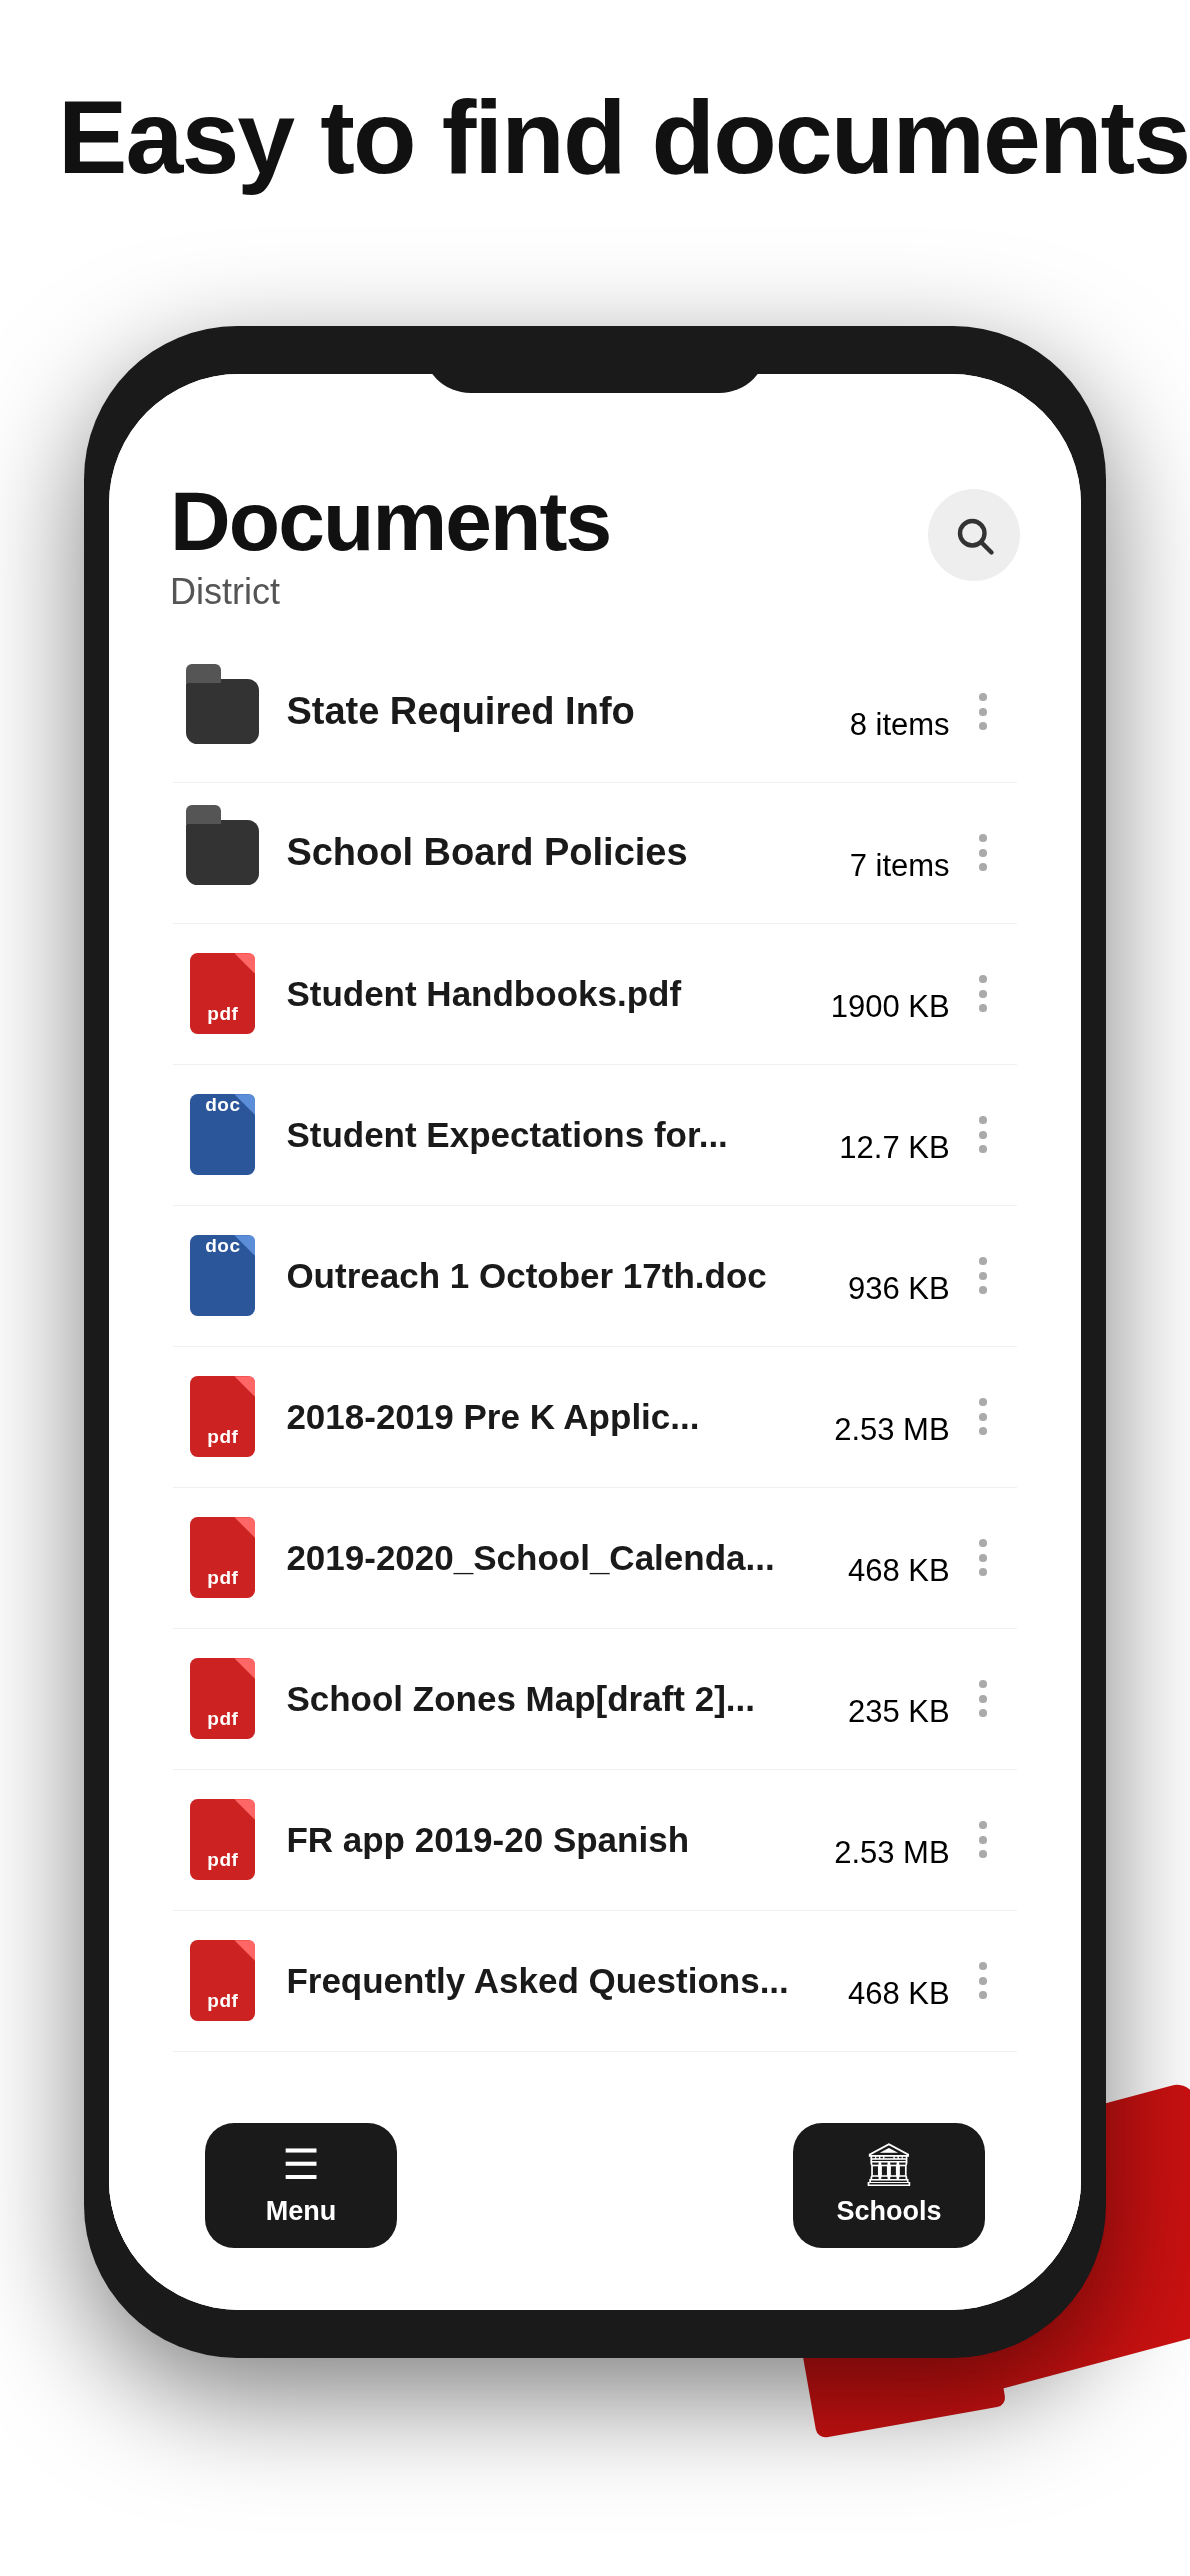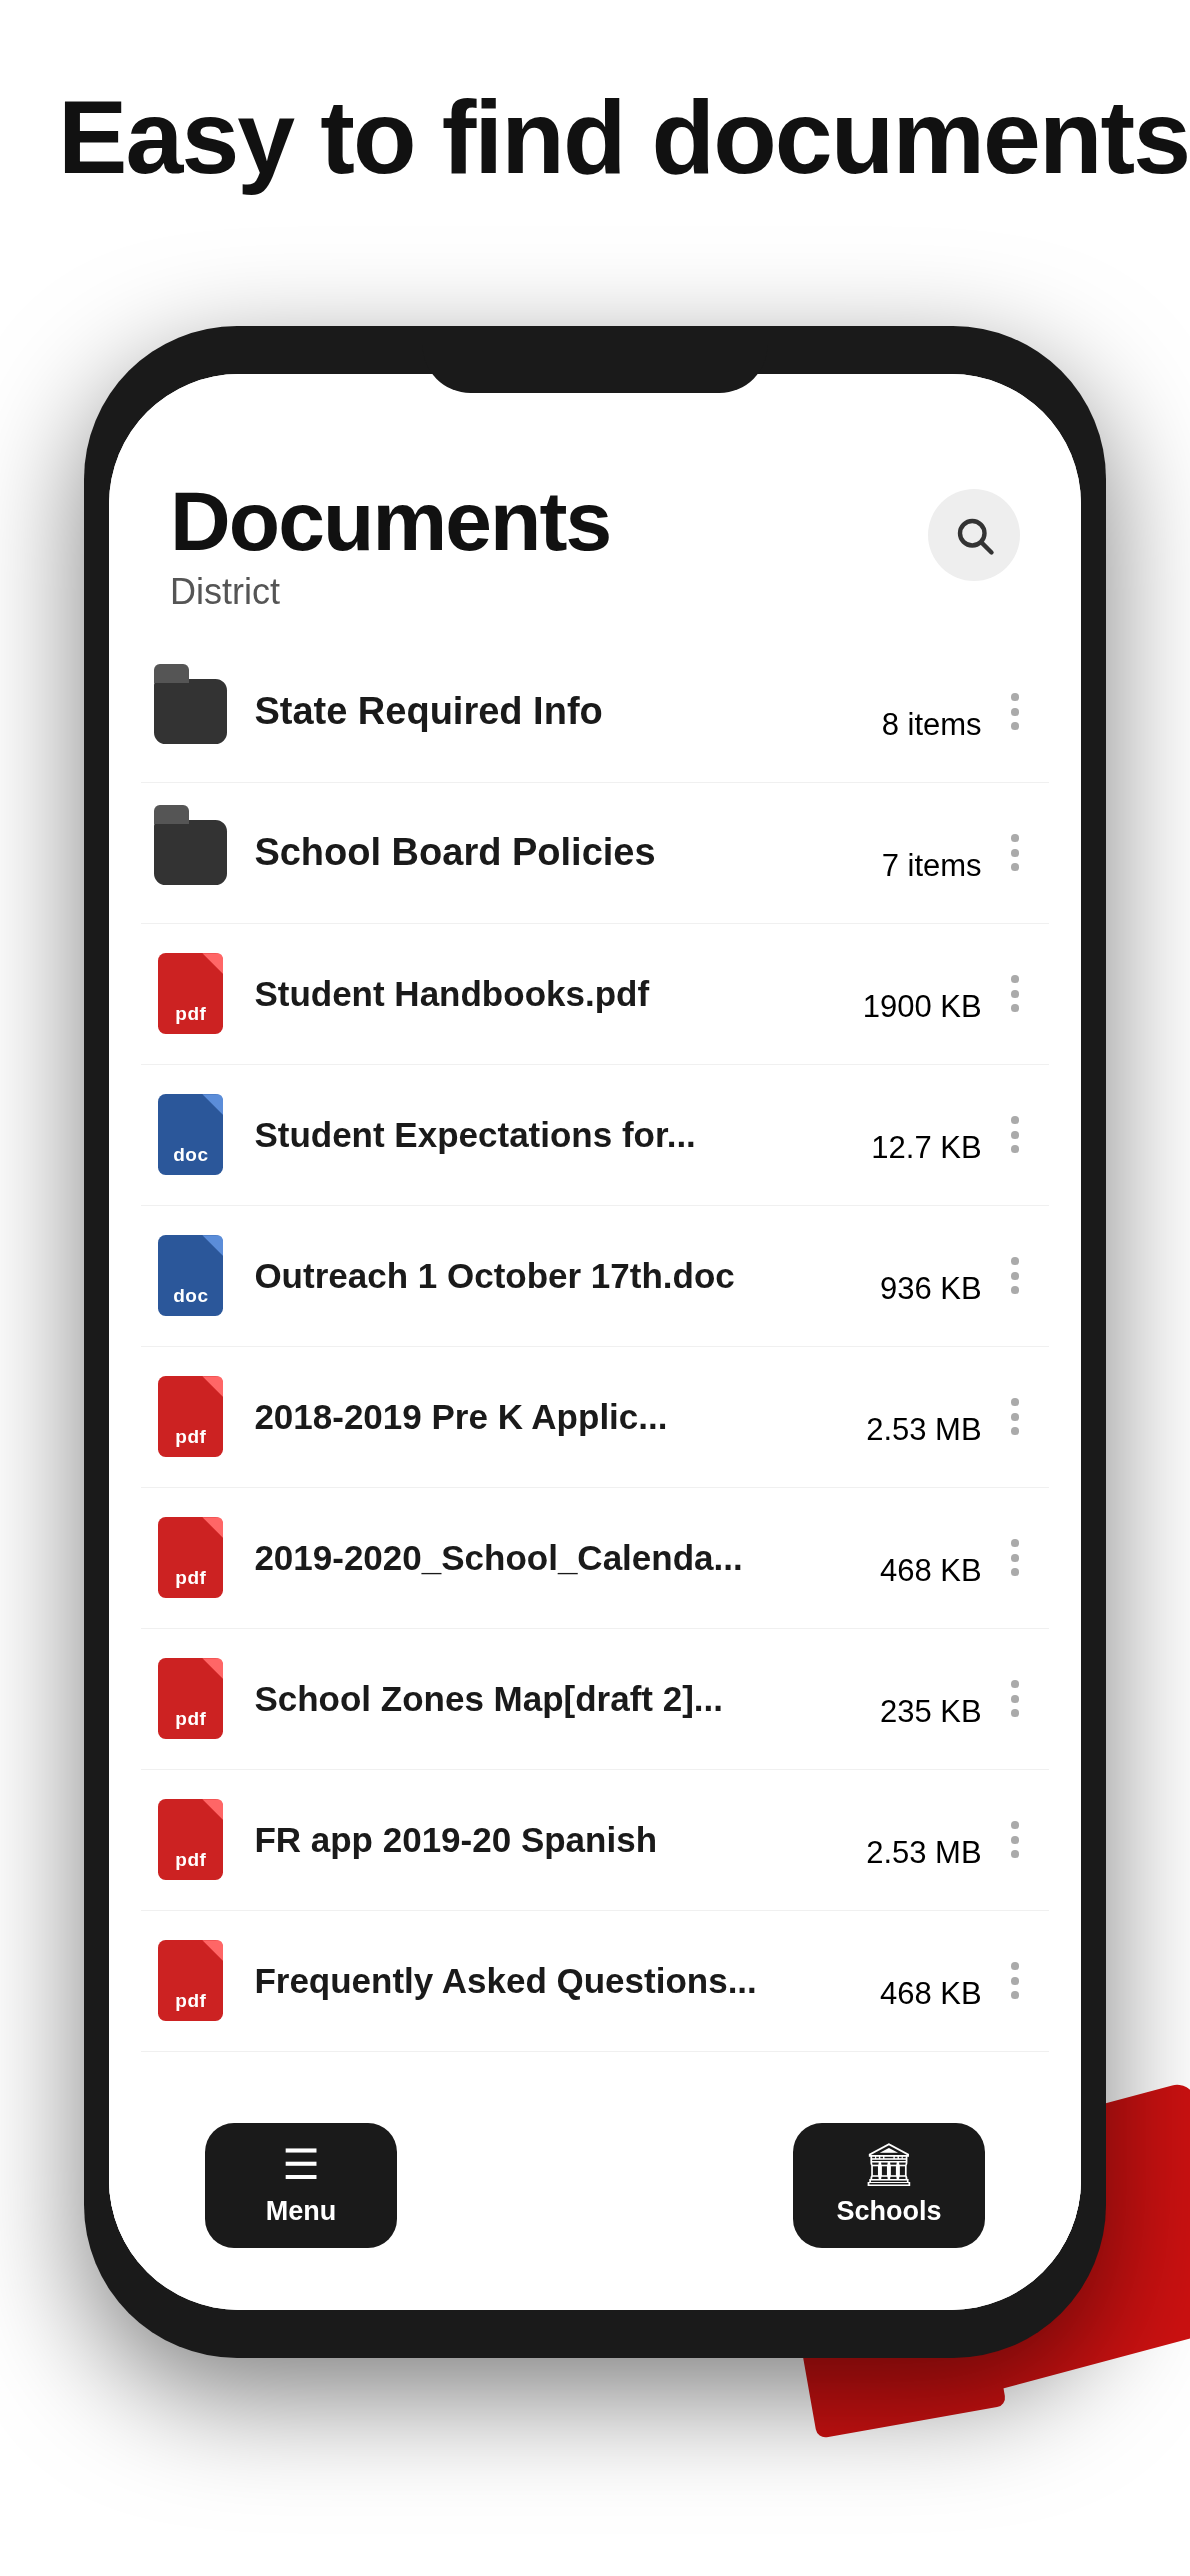--- a/index.html
+++ b/index.html
@@ -142,21 +142,21 @@
       flex-shrink: 0;
     }
 
     .search-btn svg {
       width: 42px;
       height: 42px;
     }
 
     
     .doc-list {
-      padding: 0 32px;
+      padding: 0 64px;
     }
 
     .doc-item {
       display: flex;
       align-items: center;
       padding: 27px 13.4px;
       border-bottom: 1px solid #f0f0f0;
       min-height: 105px;
     }
 
@@ -222,21 +222,20 @@
 
     
     .doc-icon-shape {
       width: 65px;
       height: 81px;
       background: #2b579a;
       border-radius: 7.7px;
       display: flex;
       flex-direction: column;
       align-items: center;
-      justify-content: flex-end;
       padding-bottom: 9.6px;
       position: relative;
     }
     .doc-icon-shape::before {
       content: '';
       position: absolute;
       top: 0; right: 0;
       width: 21px;
       height: 21px;
       background: #5b8dd9;

